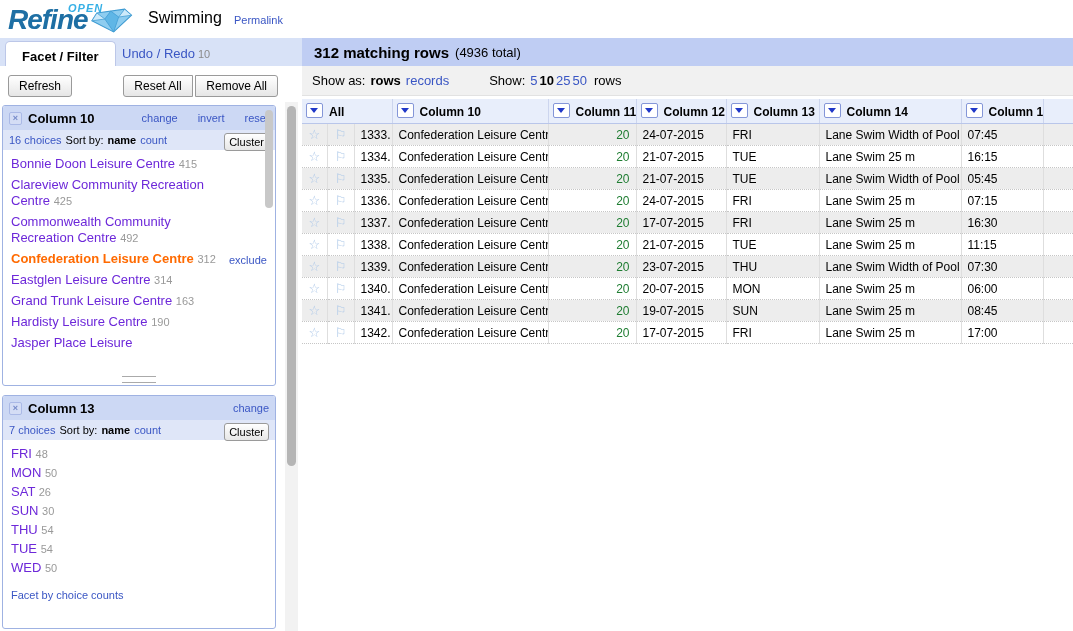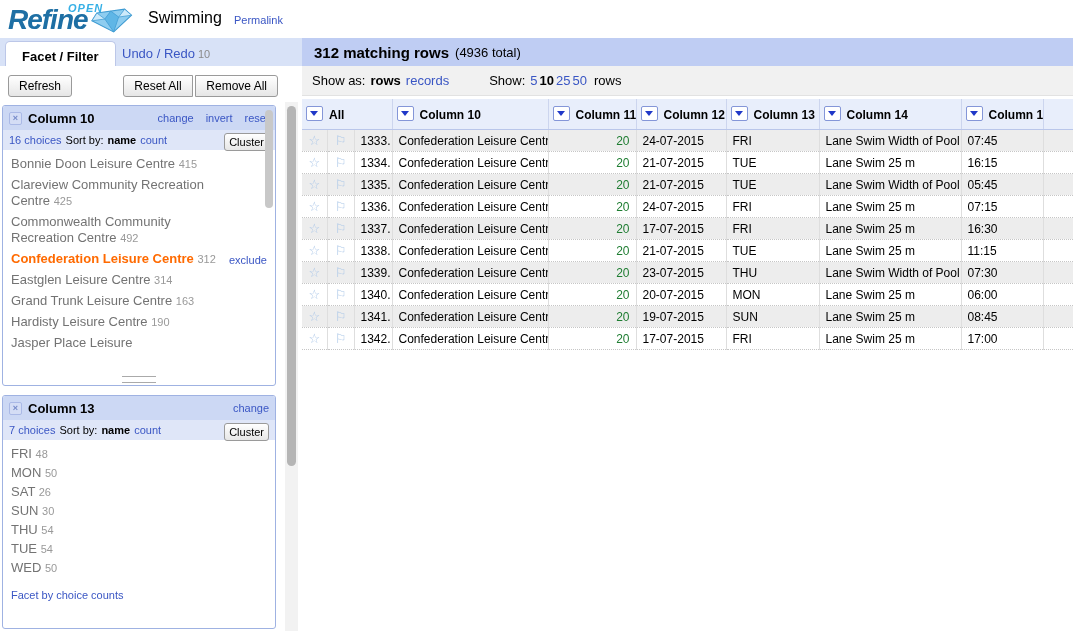--- a/index.html
+++ b/index.html
@@ -54,48 +54,48 @@
   
   .facet-panel{position:absolute;left:2px;width:274px;border:1px solid #9fb2e2;border-radius:3px;
                background:#fff;box-sizing:border-box;overflow:hidden;}
   #facet0{top:105px;height:281px;}
   #facet1{top:395px;height:234px;}
   .facet-header{height:24px;background:#ccd8f4;display:flex;align-items:center;padding:0 6px;gap:6px;}
   .close-box{display:inline-block;width:11px;height:11px;background:#d4ddf5;border:1px solid #aab9e6;
              color:#7388c8;font-size:9px;font-weight:bold;line-height:10px;text-align:center;
              border-radius:2px;cursor:pointer;}
   .facet-title{font-weight:bold;font-size:13px;}
-  .facet-header-links{margin-left:auto;display:flex;gap:12px;font-size:11px;}
+  .facet-header-links{margin-left:auto;display:flex;gap:20px;font-size:11px;}
   .facet-subheader{height:20px;background:#dfe6f8;display:flex;align-items:center;font-size:11px;
                    padding:0 6px;gap:4px;position:relative;}
   .sort-name{font-weight:bold;font-size:11px;color:#000;}
   .cluster-button{position:absolute;right:6px;top:3px;font-size:11px;padding:2px 4px;}
   .facet-body{position:relative;padding:6px 8px 0;font-size:13px;}
   .choice{max-width:212px;margin:0 0 5px;line-height:16px;position:relative;}
-  .choice-label{color:#737373;cursor:pointer;}
+  .choice-label{color:#6d28d9;cursor:pointer;}
   .choice-count{color:#999;font-size:11px;}
   .choice.selected .choice-label{color:#ff6a00;font-weight:bold;}
   .choice-exclude{position:absolute;left:218px;top:1px;font-size:11px;white-space:nowrap;}
   #facet1 .choice{margin-bottom:3px;}
   .facet-footer-link{font-size:11px;margin-top:10px;display:inline-block;}
   .facet-scrollbar{position:absolute;right:2px;top:4px;width:8px;height:98px;background:#c8c8c8;
                    border-radius:4px;cursor:pointer;}
   .resize-handle{position:absolute;bottom:2px;left:50%;transform:translateX(-50%);width:34px;height:5px;
                  border-top:1px solid #aaa;border-bottom:1px solid #aaa;cursor:ns-resize;}
 
   
   .panel-scrollbar{position:absolute;left:285px;top:102px;width:13px;height:529px;background:#f2f2f2;}
   .panel-scroll-thumb{position:absolute;left:2px;top:4px;width:9px;height:360px;background:#b5b5b5;
                       border-radius:5px;cursor:pointer;}
 
   
   .data-table{position:absolute;left:302px;top:99px;width:771px;border-collapse:collapse;
               table-layout:fixed;font-size:12px;}
   .data-table th{background:#e8eefb;border-bottom:1px solid #b9c6ea;border-right:1px solid #ccd5ee;
-                 height:30px;text-align:left;padding:0 4px;font-size:12px;white-space:nowrap;overflow:hidden;}
+                 height:24px;text-align:left;padding:0 4px;font-size:12px;white-space:nowrap;overflow:hidden;}
   .dd{display:inline-block;width:15px;height:13px;background:#fff;border:1px solid #8496d8;
       border-radius:2px;vertical-align:-2px;position:relative;margin-right:6px;cursor:pointer;}
   .tri{position:absolute;left:3px;top:4px;width:0;height:0;border-left:4px solid transparent;
        border-right:4px solid transparent;border-top:5px solid #2038c8;}
   .data-table td{height:21px;border-bottom:1px dotted #c6c6c6;border-right:1px solid #dedede;
                  padding:0 6px;white-space:nowrap;overflow:hidden;}
   .data-table tr.shaded{background:#ededed;}
   td.icon-cell{text-align:center;color:#adc8e8;padding:0;font-size:13px;cursor:pointer;}
   td.idx{text-align:right;color:#000;}
   td.c11{color:#1f7d32;text-align:right;}

